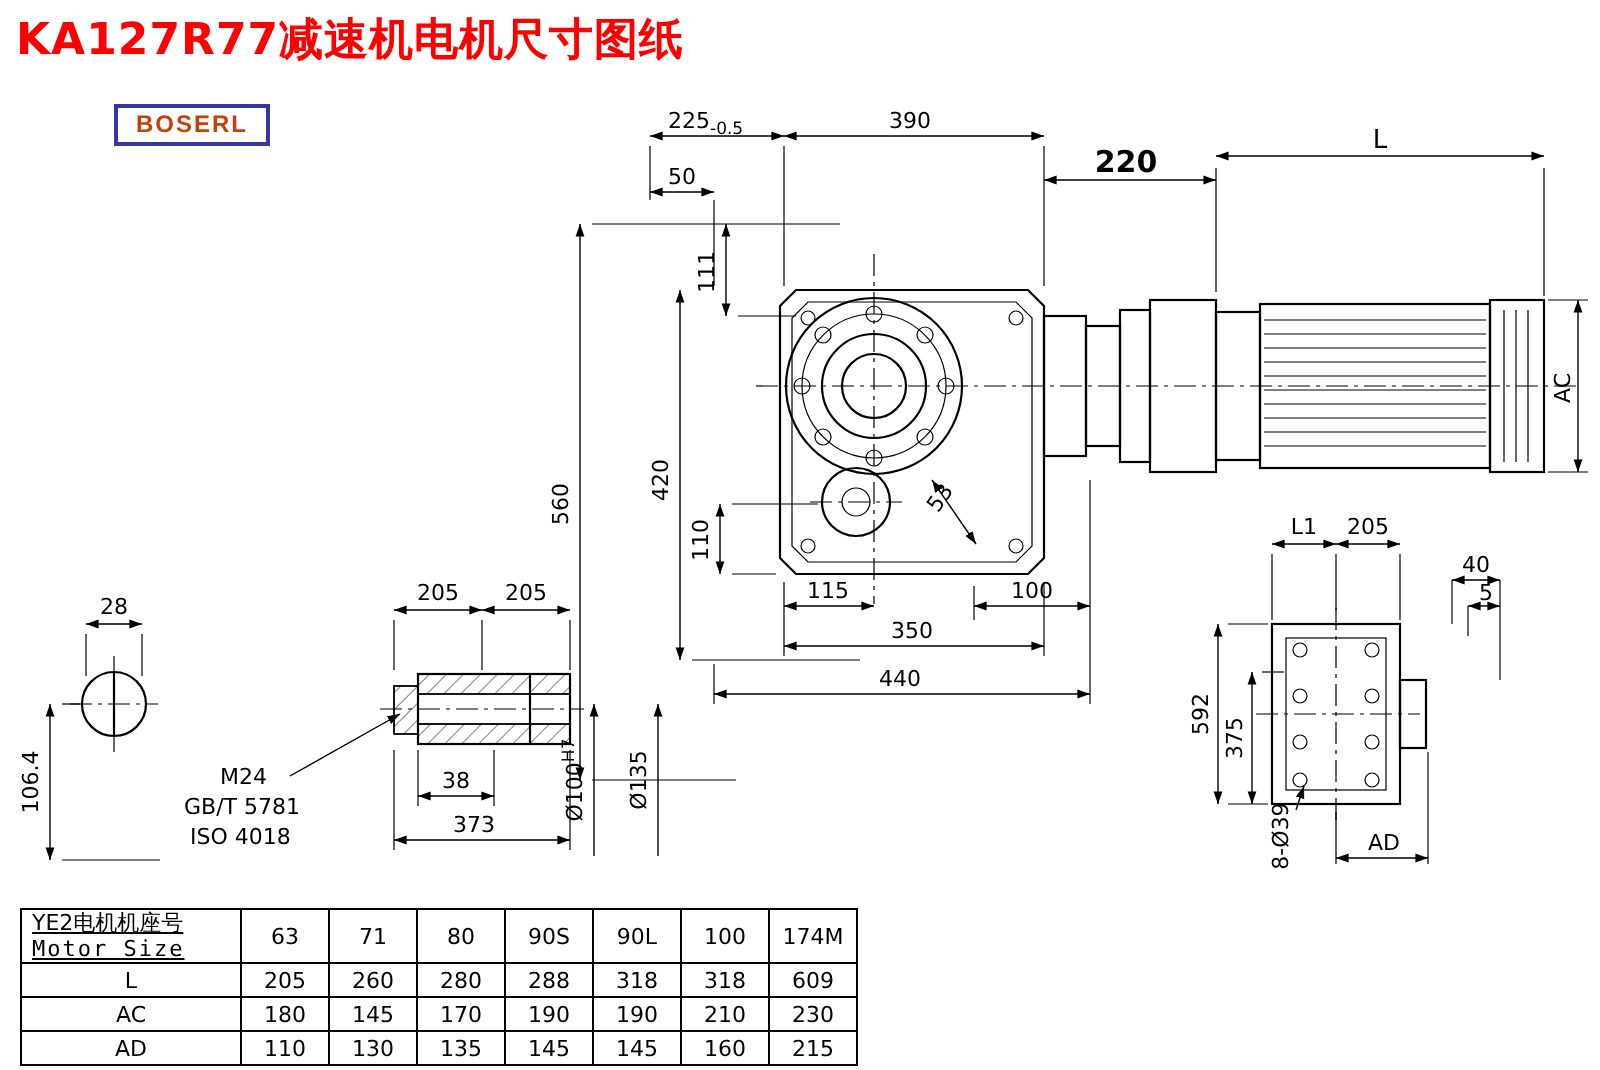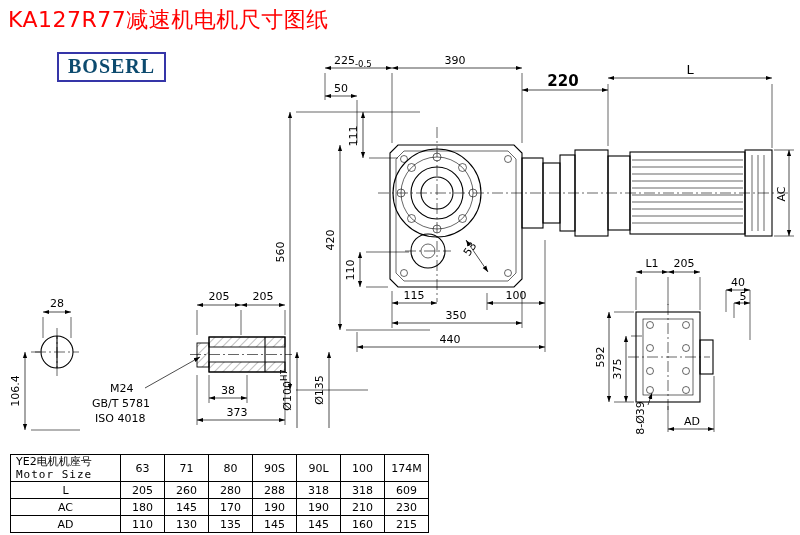--- a/index.html
+++ b/index.html
@@ -1,41 +1,41 @@
 <!DOCTYPE html>
 <html><head>
 <meta charset="utf-8">
 <style>
   * { margin:0; padding:0; box-sizing:border-box; }
   html,body { width:800px; height:535px; background:#fff; }
   body { font-family:"DejaVu Sans", sans-serif; color:#000; }
   #stage { position:relative; width:800px; height:535px; background:#fff; overflow:hidden; }
 
-  .page-title { position:absolute; left:8px; top:5px; font-size:22px; font-weight:normal;
+  .page-title { position:absolute; left:8px; top:5px; font-size:22px; font-weight:bold;
                 color:#ff0000; letter-spacing:0.5px; white-space:nowrap; }
   .brand-box { position:absolute; left:57px; top:52px; border:2px solid #3535a8;
-               color:#0c4a6e; font-family:Liberation Serif, serif; font-weight:bold;
-               font-size:20px; padding:1px 9px 2px 9px; letter-spacing:1px; background:#fff; }
+               color:#c2410c; font-family:Liberation Sans, sans-serif; font-weight:bold;
+               font-size:12px; padding:1px 9px 2px 9px; letter-spacing:1px; background:#fff; }
 
   svg.drawing { position:absolute; left:0; top:0; }
   svg text { font-size:11px; fill:#000; font-family:"DejaVu Sans", sans-serif; }
   svg text.big { font-size:15px; font-weight:bold; }
   svg text.mid { font-size:13px; }
   .geo  { stroke:#000; stroke-width:1.1; fill:none; }
   .thin { stroke:#000; stroke-width:0.6; fill:none; }
   .dim  { stroke:#000; stroke-width:0.7; fill:none; }
   .cl   { stroke:#000; stroke-width:0.6; stroke-dasharray:11 3 2 3; fill:none; }
   .hatched { fill:url(#hatch); stroke:#000; stroke-width:0.9; }
 
   table.size-table { position:absolute; left:10px; top:454px; border-collapse:collapse;
                      table-layout:fixed; background:#fff; }
   .size-table th, .size-table td { border:1px solid #000; text-align:center; font-size:11px;
                      font-weight:normal; padding:0 2px; height:17px; line-height:13px; }
   .size-table thead th { height:27px; }
-  .size-table th.first { text-align:left; padding-left:5px; }
+  .size-table th.first { text-align:left; padding-left:5px;text-decoration:underline; }
   .size-table .mono { font-family:"DejaVu Sans Mono", monospace; letter-spacing:1px; }
 </style>
 </head>
 <body>
 
 <div id="stage">
 
   <div class="page-title">KA127R77减速机电机尺寸图纸</div>
   <div class="brand-box">BOSERL</div>
 

